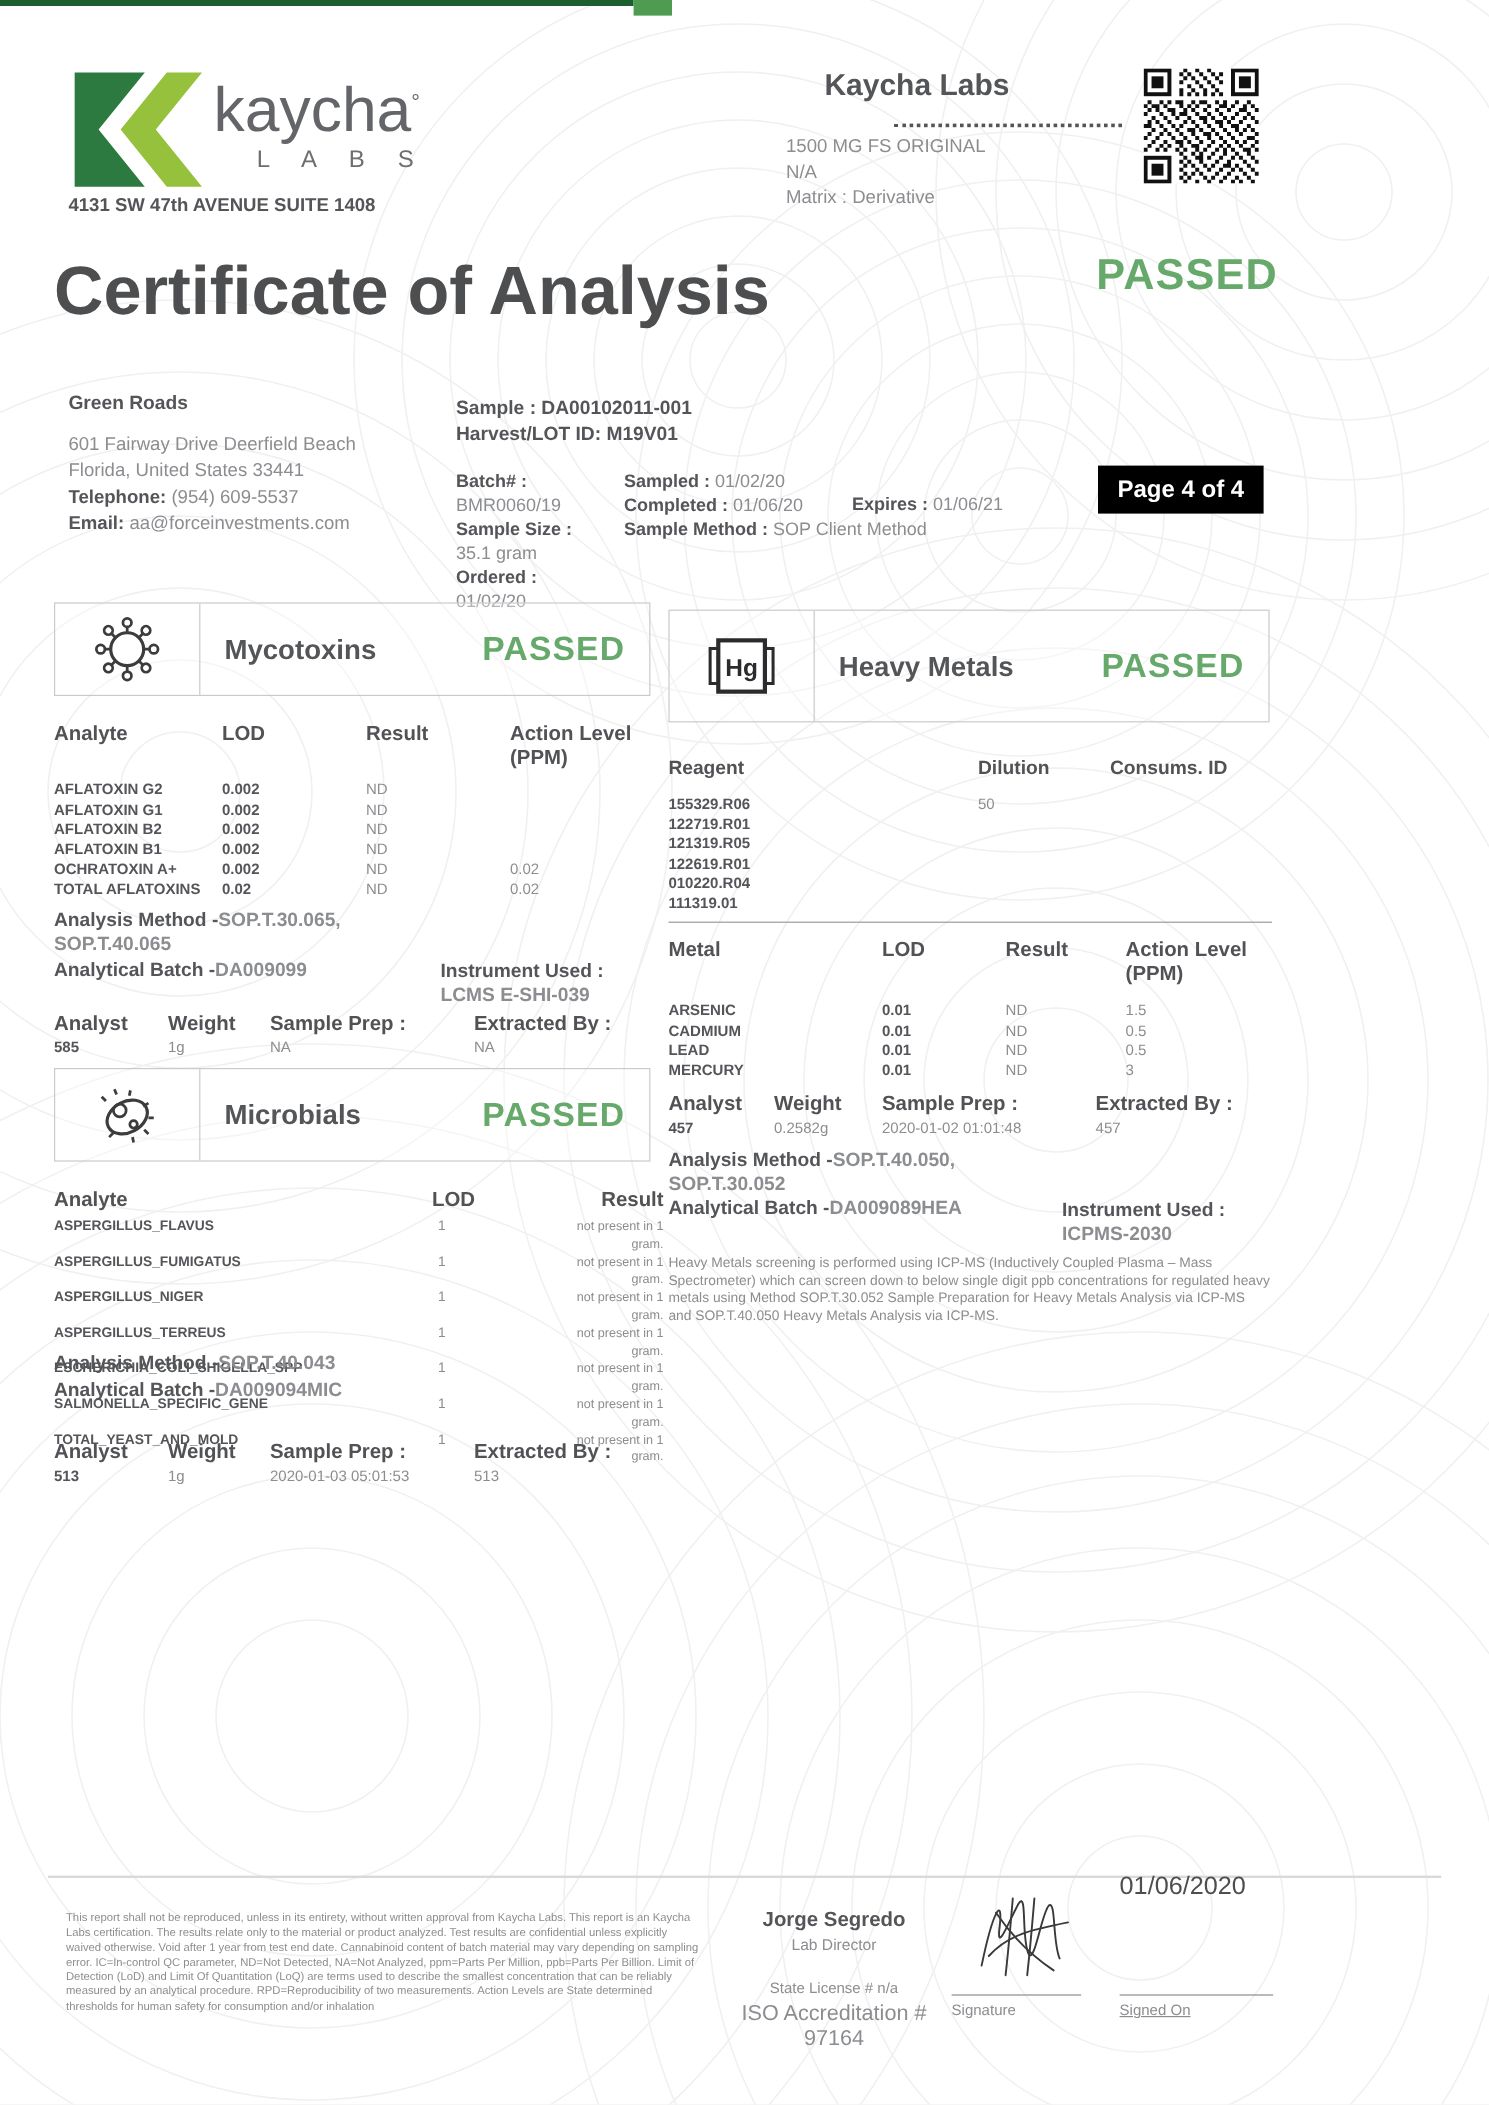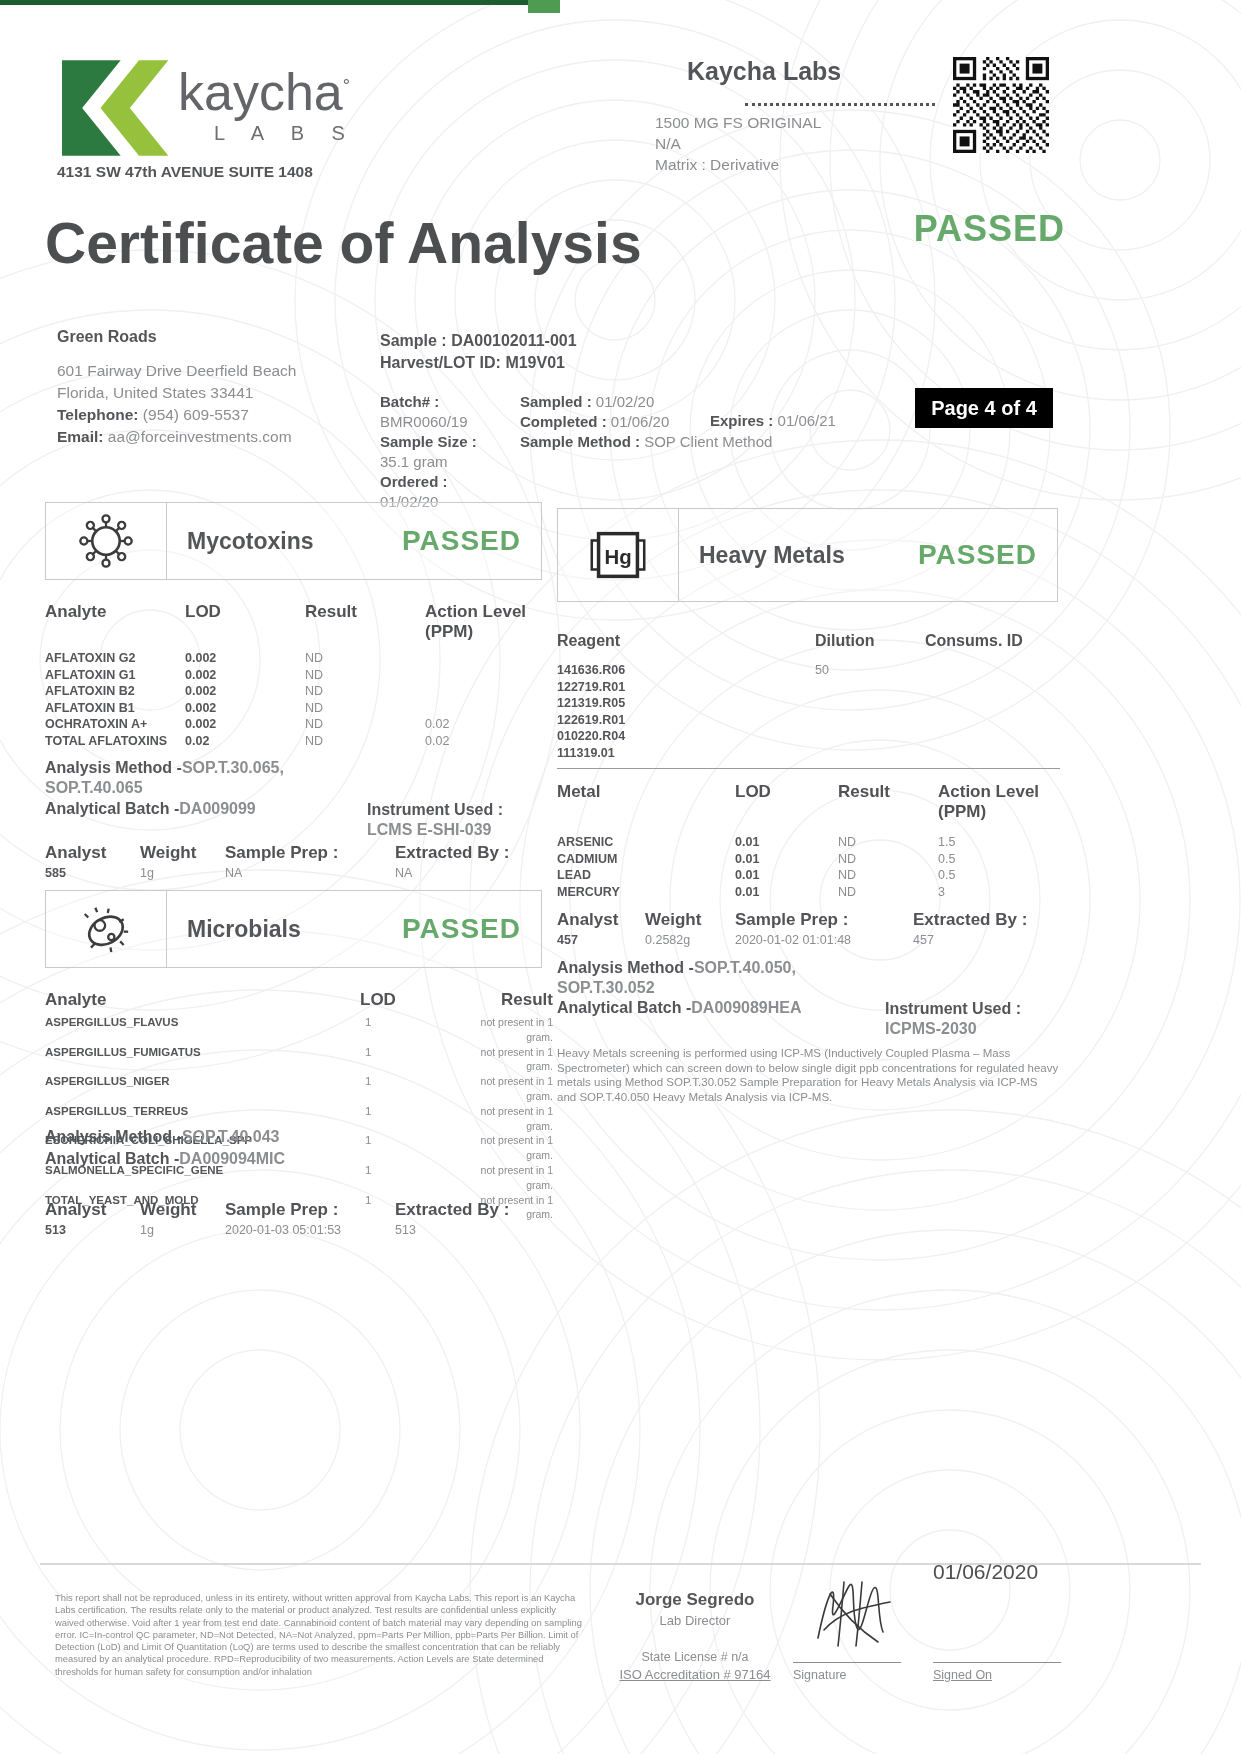--- a/index.html
+++ b/index.html
@@ -415,21 +415,21 @@
     </div>
   </div>
 
   <div class="abs" style="left:557px;top:632px;width:503px;">
     <div class="grid reag" style="margin-bottom:12px;">
       <span class="th" style="font-size:16px;">Reagent</span>
       <span class="th" style="font-size:16px;">Dilution</span>
       <span class="th" style="font-size:16px;">Consums. ID</span>
     </div>
     <div class="grid reag row-s">
-        <span class="b">141636.R06</span>
+        <span class="b">155329.R06</span>
         <span class="g">50</span>
         <span class="g"></span>
       </div>
     <div class="grid reag row-s">
         <span class="b">122719.R01</span>
         <span class="g"></span>
         <span class="g"></span>
       </div>
     <div class="grid reag row-s">
         <span class="b">121319.R05</span>
@@ -517,21 +517,21 @@
   <div class="abs note" style="left:557px;top:1046px;width:502px;">Heavy Metals screening is performed using ICP-MS (Inductively Coupled Plasma – Mass Spectrometer) which can screen down to below single digit ppb concentrations for regulated heavy metals using Method SOP.T.30.052 Sample Preparation for Heavy Metals Analysis via ICP-MS and SOP.T.40.050 Heavy Metals Analysis via ICP-MS.</div>
 
   <div class="abs" style="left:40px;top:1563px;width:1161px;height:0;border-top:2px solid #d9d9d9;"></div>
 
   <div class="abs disc" style="left:55px;top:1592px;width:532px;">This report shall not be reproduced, unless in its entirety, without written approval from Kaycha Labs. This report is an Kaycha Labs certification. The results relate only to the material or product analyzed. Test results are confidential unless explicitly waived otherwise. Void after 1 year from test end date. Cannabinoid content of batch material may vary depending on sampling error. IC=In-control QC parameter, ND=Not Detected, NA=Not Analyzed, ppm=Parts Per Million, ppb=Parts Per Billion. Limit of Detection (LoD) and Limit Of Quantitation (LoQ) are terms used to describe the smallest concentration that can be reliably measured by an analytical procedure. RPD=Reproducibility of two measurements. Action Levels are State determined thresholds for human safety for consumption and/or inhalation</div>
 
   <div class="abs" style="left:605px;top:1590px;width:180px;text-align:center;">
     <div class="b" style="font-size:17px;">Jorge Segredo</div>
     <div class="g" style="font-size:13px;margin-top:3px;">Lab Director</div>
     <div class="g" style="font-size:12.5px;margin-top:22px;">State License # n/a</div>
-    <div class="g" style="font-size:13px;margin-top:3px;text-decoration:underline;">ISO Accreditation # 97164</div>
+    <div class="g" style="font-size:18px;margin-top:3px;">ISO Accreditation # 97164</div>
   </div>
 
   <svg class="abs" style="left:800px;top:1572px;" width="110" height="88" viewBox="0 0 110 88">
     <g fill="none" stroke="#3a3a3c" stroke-width="1.6" stroke-linecap="round">
       <path d="M18 66 C28 18 36 8 33 34 C30 58 42 26 49 14 C56 4 51 42 57 56 C62 66 68 22 74 16 C80 11 77 46 83 60"></path>
       <path d="M24 58 C40 40 60 36 90 30"></path>
       <path d="M30 22 C45 44 60 58 78 70"></path>
       <path d="M44 10 C42 34 40 56 38 74"></path>
       <path d="M62 10 C60 34 58 56 56 74"></path>
     </g>

